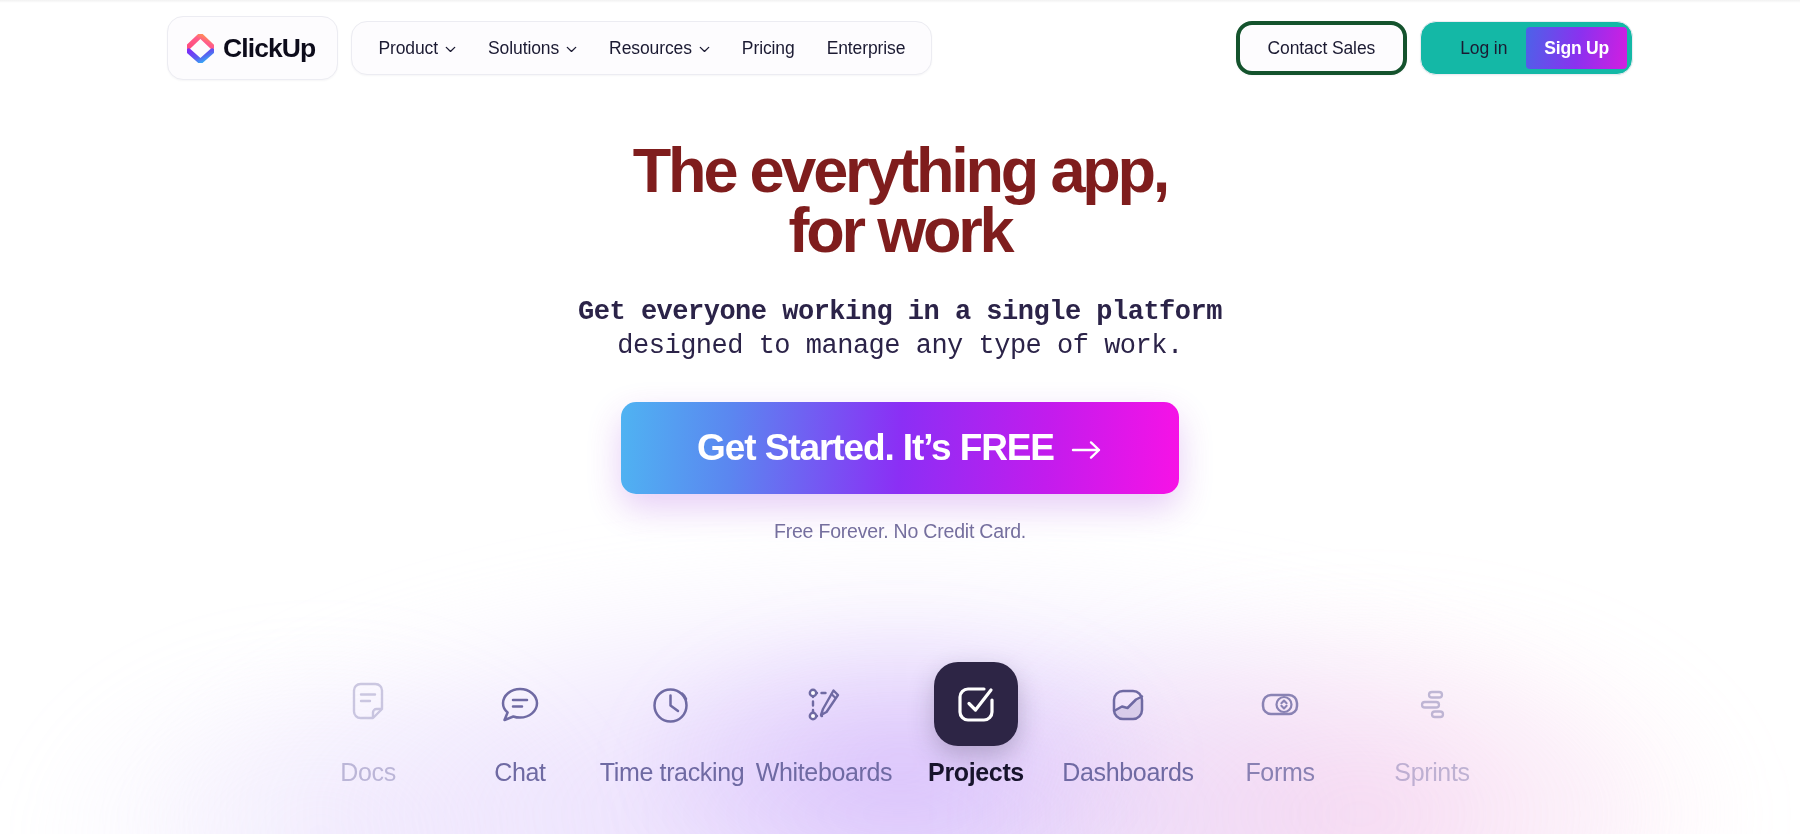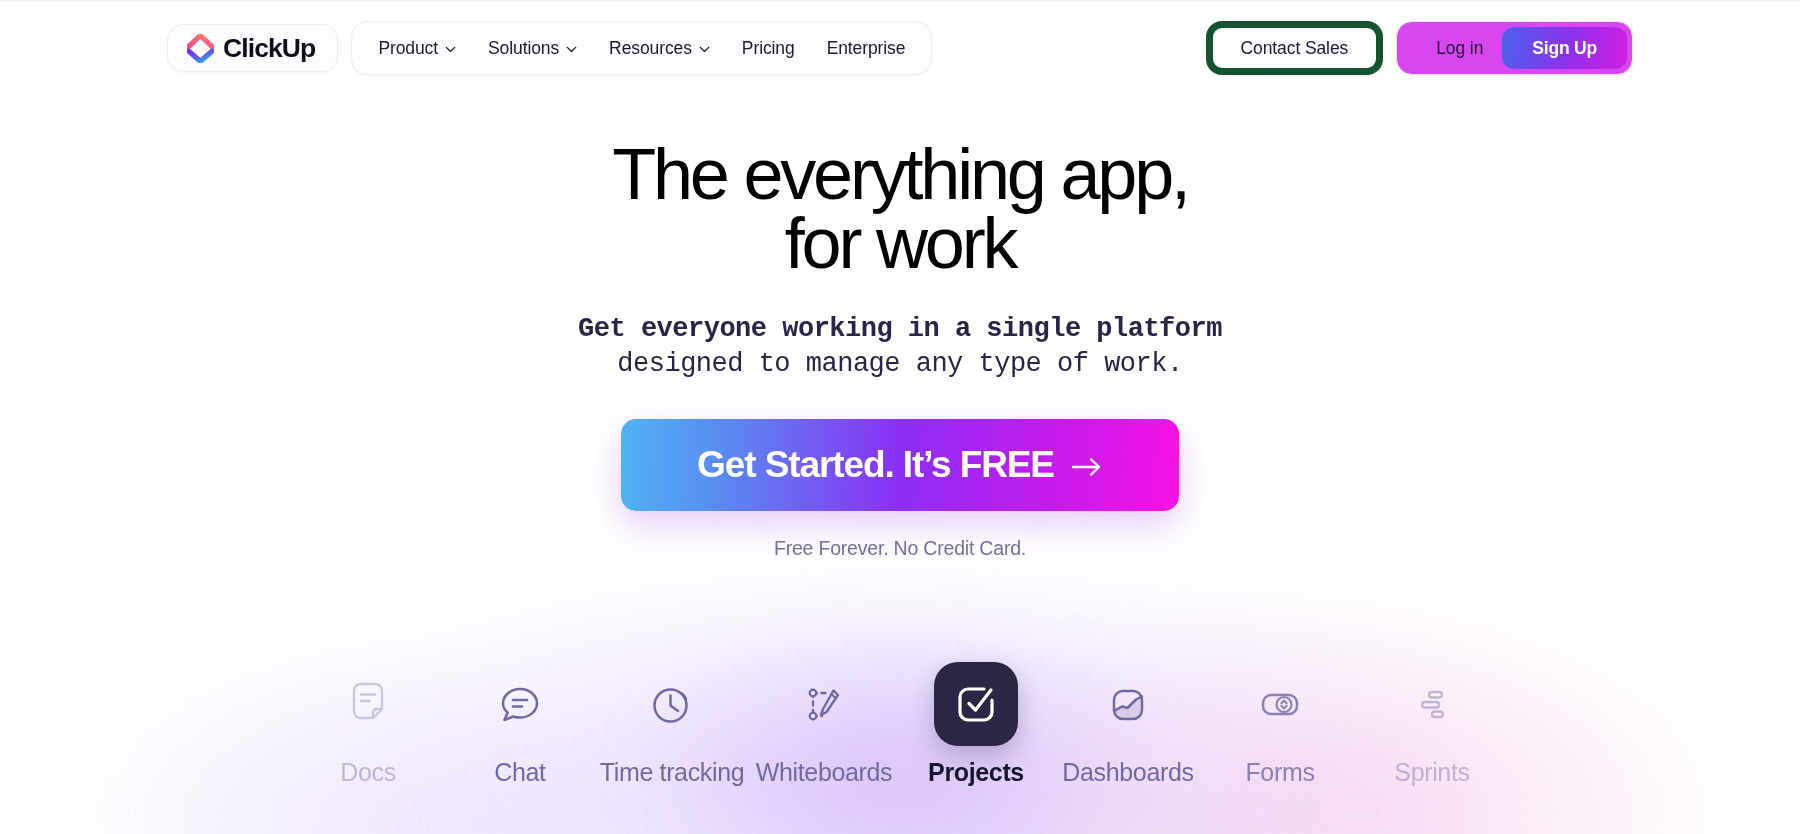--- a/index.html
+++ b/index.html
@@ -93,21 +93,21 @@
     height: 84px;
   }
 
   .logo-pill {
     display: flex;
     align-items: center;
     gap: 9px;
     background: #fdfcfe;
     border: 1px solid #ececf2;
     border-radius: 16px;
-    height: 48px;
+    height: 64px;
     padding: 0 22px 0 19px;
     margin-left: 125px;
     box-shadow: 0 1px 2px rgba(20,16,46,0.04);
     cursor: pointer;
   }
   .logo-mark { width: 27px; height: 29px; flex: none; display:block; }
   .logo-text {
     font-size: 26.5px;
     font-weight: 700;
     letter-spacing: -0.9px;
@@ -144,34 +144,34 @@
 
   .header-right {
     margin-left: auto;
     display: flex;
     align-items: center;
     gap: 13px;
     margin-right: 125px;
   }
   .contact-pill {
     background: #fdfcfe;
-    border: 7px solid #14532d;
+    border: 4px solid #14532d;
     border-radius: 16px;
     height: 54px;
     display: flex;
     align-items: center;
     padding: 0 28px;
     font-size: 17.5px;
     color: #1b1a32;
     cursor: pointer;
     box-shadow: 0 1px 2px rgba(20,16,46,0.04);
     letter-spacing: -0.1px;
   }
   .auth-pill {
-    background: #d946ef;
+    background: #14b8a6;
     border: 1px solid #ececf2;
     border-radius: 16px;
     height: 54px;
     display: flex;
     align-items: center;
     gap: 2px;
     padding: 0 5px 0 22px;
     box-shadow: 0 1px 2px rgba(20,16,46,0.04);
   }
   .login-link {
@@ -180,40 +180,40 @@
     padding: 0 17px;
     cursor: pointer;
     letter-spacing: -0.1px;
   }
   .signup-btn {
     background: linear-gradient(100deg, #4b63e8 0%, #8b31ef 52%, #d31ee0 100%);
     color: #ffffff;
     font-size: 17.5px;
     font-weight: 700;
     border: none;
-    border-radius: 12px;
+    border-radius: 4px;
     height: 42px;
-    padding: 0 30px;
+    padding: 0 18px;
     cursor: pointer;
     letter-spacing: -0.2px;
     font-family: inherit;
   }
 
   
   .hero {
     position: relative;
     z-index: 4;
     text-align: center;
     padding-top: 56px;
   }
   .headline {
-    font-size: 72px;
+    font-size: 63px;
     line-height: 0.96;
-    font-weight: 400;
-    color: #000000;
+    font-weight: 700;
+    color: #7f1d1d;
     letter-spacing: -3.2px;
   }
   .subhead {
     margin-top: 34px;
     font-size: 27px;
     line-height: 1.28;
     color: #2b2348;
     letter-spacing: -0.5px;
     font-family: Liberation Mono, monospace;
   }

